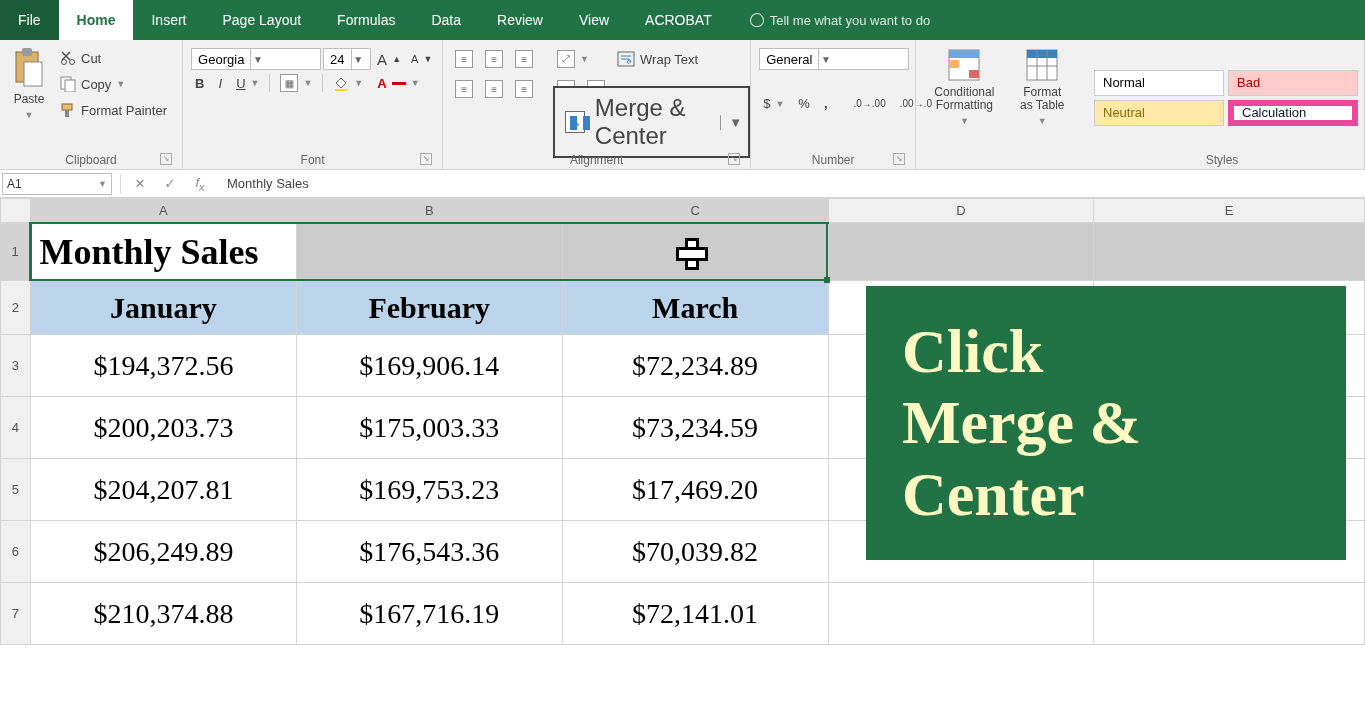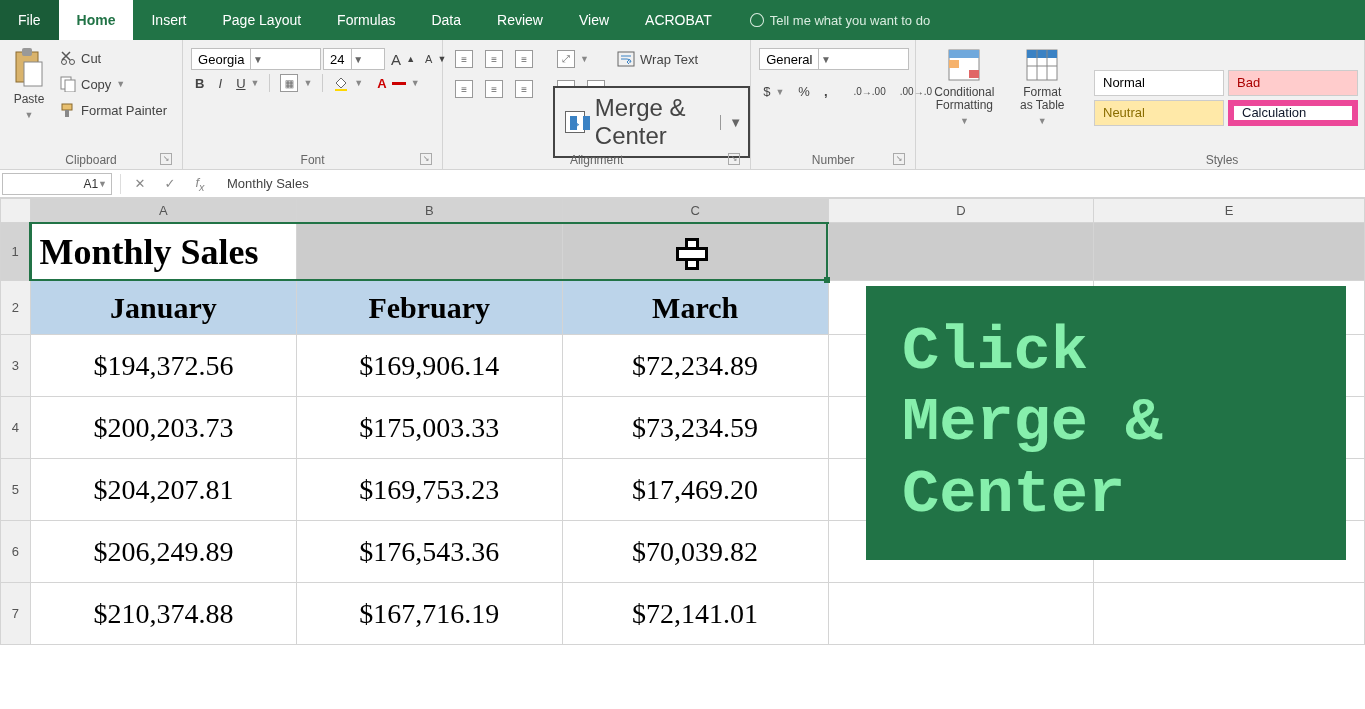--- a/index.html
+++ b/index.html
@@ -34,21 +34,21 @@
 .style-cell.bad { background: #fcc; color: #a00; }
 .style-cell.neutral { background: #ffe9a8; color: #8a6d00; }
 .style-cell.calc { background: #fff; color: #0f172a; border: 6px solid #ec4899; }
 
 
 .ibox { width: 18px; height: 18px; border: 1px solid #999; display:flex; align-items:center; justify-content:center; font-size:10px; color:#666; background:#fff; }
 svg { display:block; }
 
 
 .fbar { height: 28px; border-bottom: 1px solid #d4d4d4; background: #fff; display: flex; align-items: center; gap: 8px; padding: 0 2px; }
-.namebox { width: 110px; height: 22px; border: 1px solid #bfbfbf; display: flex; align-items: center; justify-content: flex-end; padding: 0 4px; font-size: 12px; color: #333; background:#fff; }
+.namebox { width: 110px; height: 22px; border: 1px solid #bfbfbf; display: flex; align-items: center; justify-content: space-between; padding: 0 4px; font-size: 12px; color: #333; background:#fff; }
 .fbar .sep { width: 1px; height: 20px; background: #ddd; }
 .fbar .fxbtn { width: 22px; text-align: center; color: #888; cursor: pointer; }
 .fbar .fcontent { flex: 1; font-size: 13px; color: #444; padding-left: 8px; }
 
 
 .sheet { position: relative; }
 .grid { border-collapse: collapse; table-layout: fixed; }
 .grid th, .grid td { border: 1px solid #d4d4d4; }
 .grid .colhdr { background: #f0f0f0; text-align: center; font-weight: normal; height: 24px; font-size: 13px; color: #555; }
 .grid .colhdr.sel { background: #d3d3d3; border-bottom: 2px solid #217346; }
@@ -64,21 +64,21 @@
 .sel-range td { background: #ccc !important; }
 .sel-range td.first { background: #fff !important; }
 .sel-outline { position: absolute; border: 2px solid #217346; pointer-events: none; box-sizing: border-box; }
 .sel-handle { position: absolute; width: 6px; height: 6px; background: #217346; }
 .cursor-plus { position: absolute; width: 32px; height: 32px; pointer-events:none; }
 .cursor-plus::before, .cursor-plus::after { content:''; position:absolute; background:#fff; border:3px solid #000; }
 .cursor-plus::before { left:9px; top:0; width:8px; height:26px; }
 .cursor-plus::after  { left:0; top:9px; width:26px; height:8px; }
 
 
-.overlay { position: absolute; background: #217346; color: #86efac; font-size: 62px; font-weight: 600; line-height: 1.15; padding: 30px 36px; font-family: Liberation Mono, monospace; }
+.overlay { position: absolute; background: #217346; color: #fef9c3; font-size: 62px; font-weight: 600; line-height: 1.15; padding: 30px 36px; font-family: Liberation Serif, serif; }
 
 
 .merge-big { border: 2px solid #444; display: flex; align-items: center; gap: 10px; padding: 6px 10px; background: #f1f1f1; }
 .merge-big .txt { font-size: 24px; color: #444; }
 .merge-big .dd { width: 18px; text-align:center; border-left:1px solid #999; padding-left:8px; color:#666; }
 .merge-icon { width:28px; height:22px; border:1px solid #666; position:relative; background:#fff; }
 .merge-icon::before { content:''; position:absolute; left:4px; top:4px; width:20px; height:14px; background: linear-gradient(90deg,#3b82c4 33%, transparent 33% 66%, #3b82c4 66%); }
 .merge-icon::after { content:'↔'; position:absolute; left:0; right:0; top:2px; text-align:center; color:#3b82c4; font-size:14px; }
 
 </style>
@@ -143,21 +143,21 @@
     <div class="group-label"><span>Clipboard</span><span class="launcher">↘</span></div>
   </div>
 
   <div class="group" style="width:260px">
     <div class="group-body col" style="padding:4px 2px">
       <div class="row">
         <div class="cmb" style="width:130px">
             <span>Georgia</span>
             <span class="dd-arrow">▼</span>
           </div>
-        <div class="cmb" style="width:62px">
+        <div class="cmb" style="width:48px">
             <span>24</span>
             <span class="dd-arrow">▼</span>
           </div>
         <div class="sbtn" title="Increase">
             <span style="font-size:15px">A</span>
             <span style="font-size:9px;vertical-align:super">▲</span>
           </div>
         <div class="sbtn">
             <span style="font-size:11px">A</span>
             <span style="font-size:9px">▼</span>
@@ -244,21 +244,21 @@
       <div class="merge-big" style="position:absolute; left:110px; top:46px;">
         <span class="merge-icon"></span>
         <span class="txt">Merge &amp; Center</span>
         <span class="dd">▼</span>
       </div>
     </div>
     <div class="group-label"><span>Alignment</span><span class="launcher">↘</span></div>
   </div>
 
   <div class="group" style="width:165px">
-    <div class="group-body col" style="gap:12px;padding:4px 2px">
+    <div class="group-body col" style="gap:24px;padding:4px 2px">
       <div class="cmb" style="width:150px">
           <span>General</span>
           <span class="dd-arrow">▼</span>
         </div>
       <div class="row" style="gap:6px">
         <div class="sbtn">
             <span>$</span>
             <span style="font-size:9px;color:#888">▼</span>
           </div>
         <div class="sbtn">

